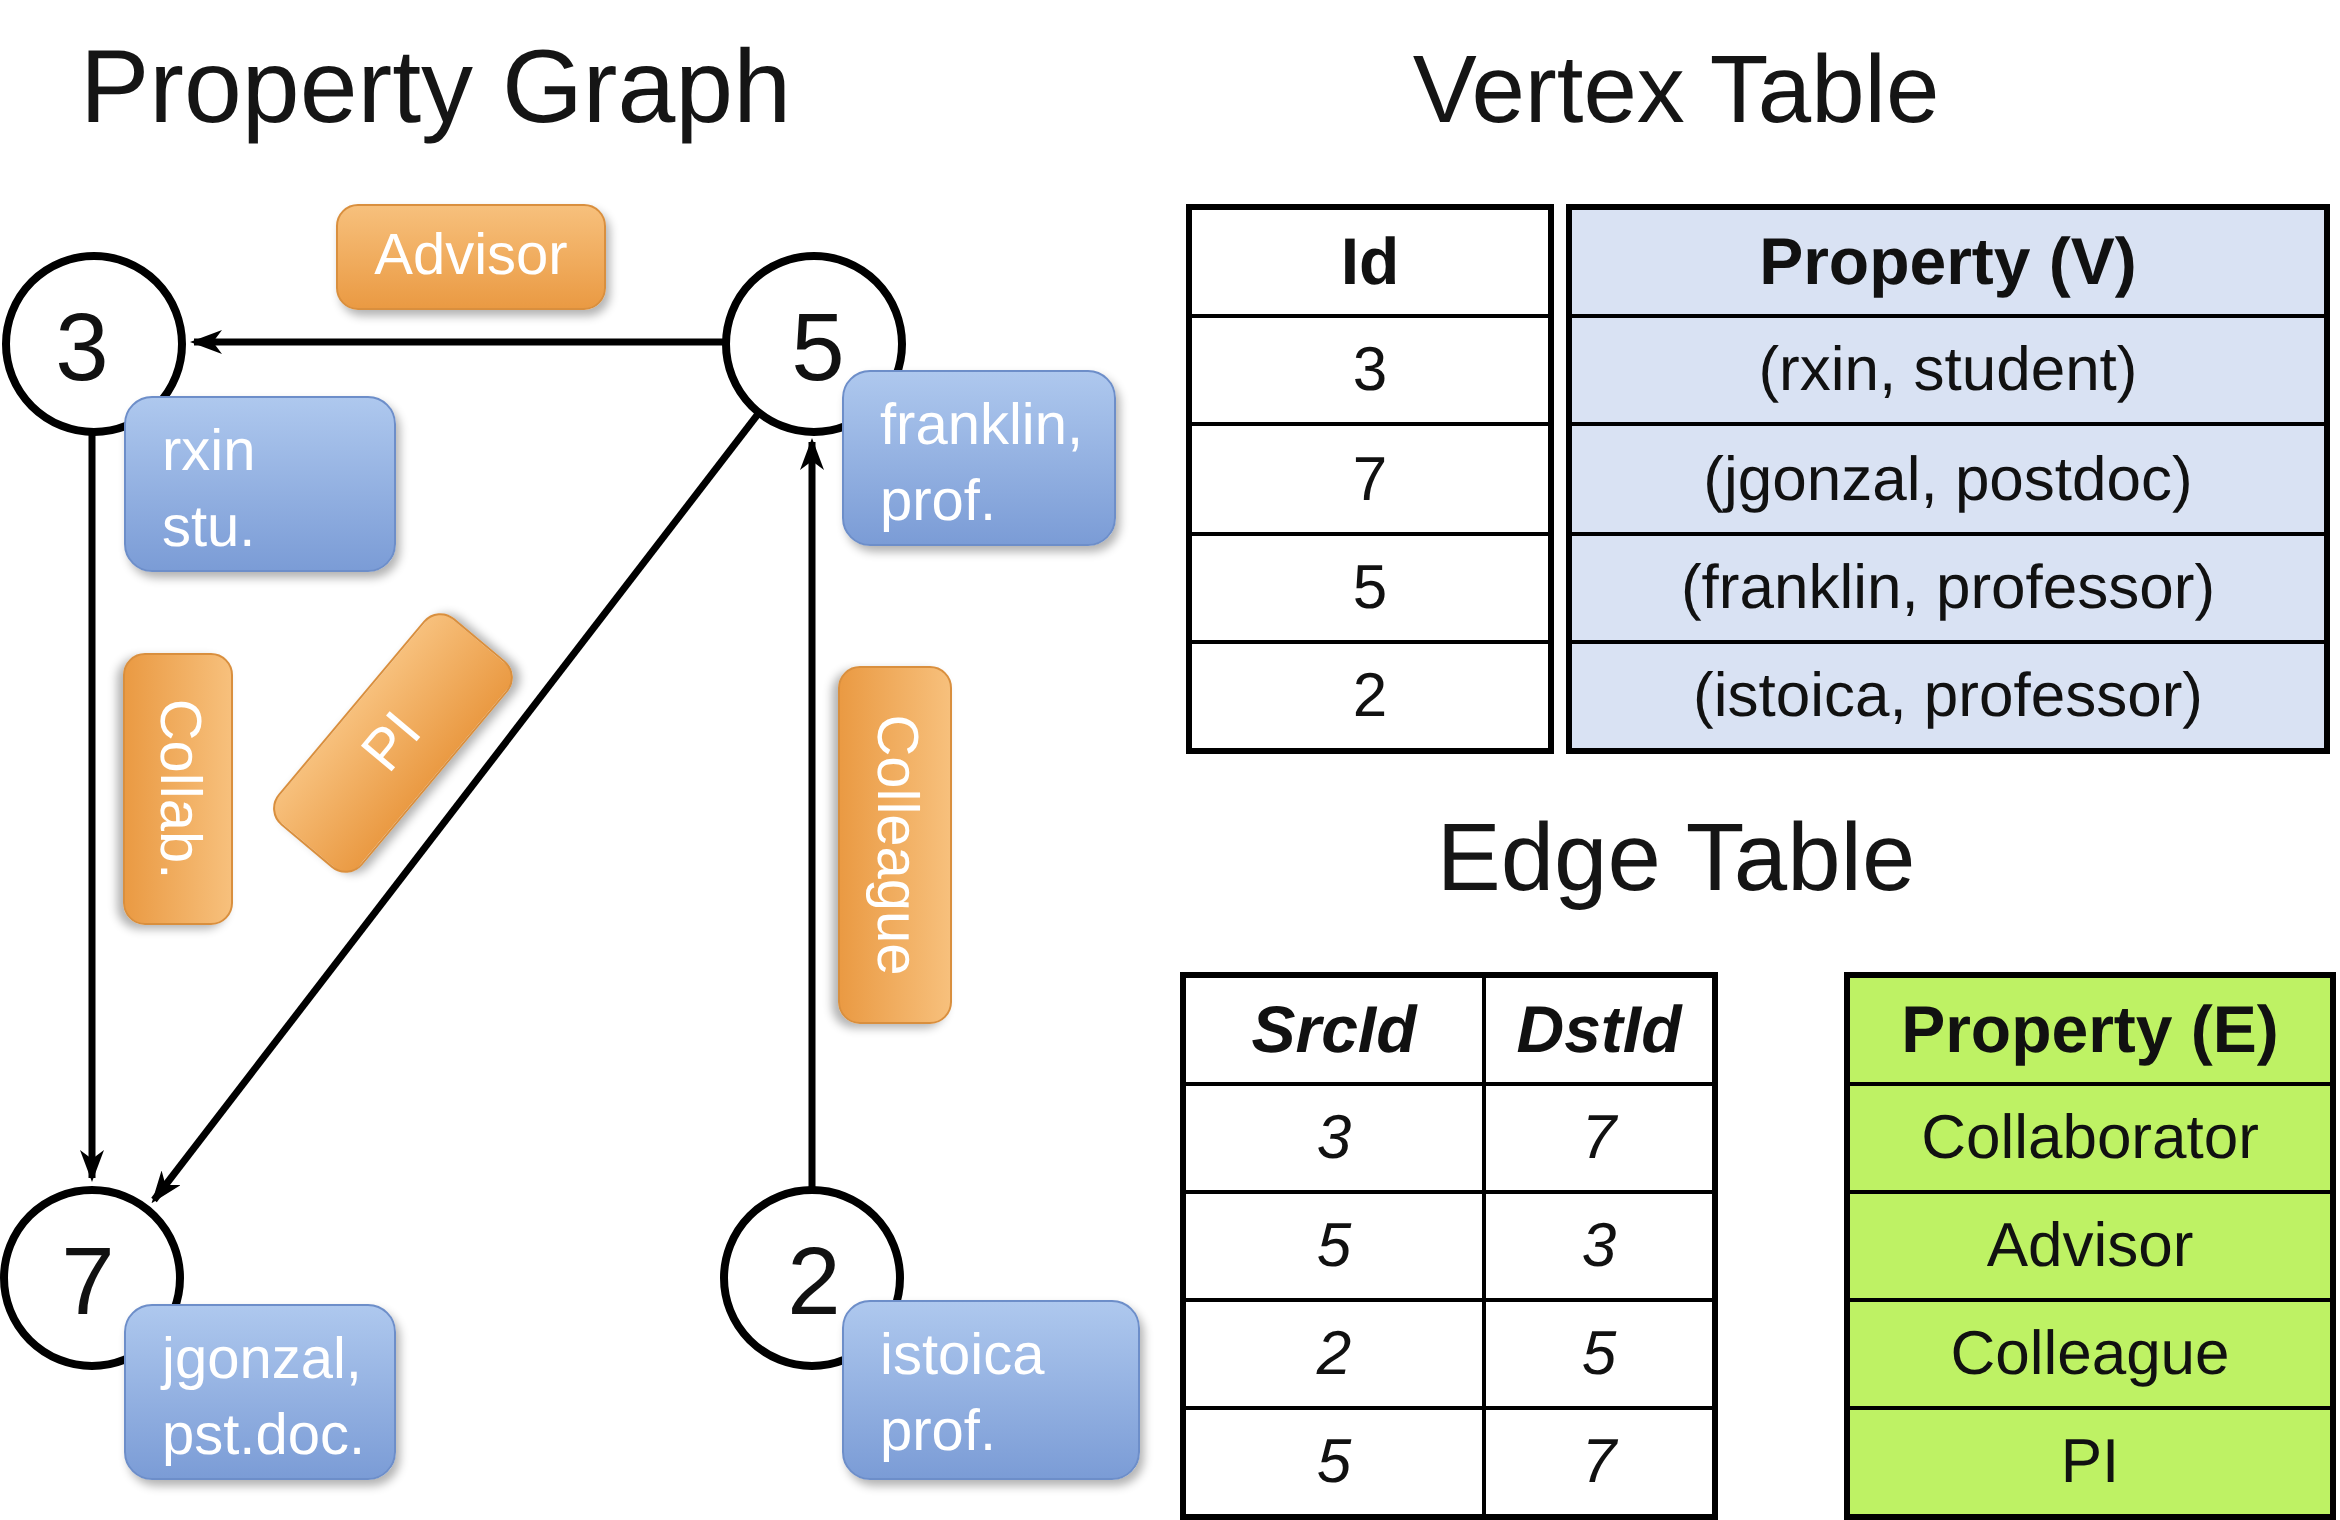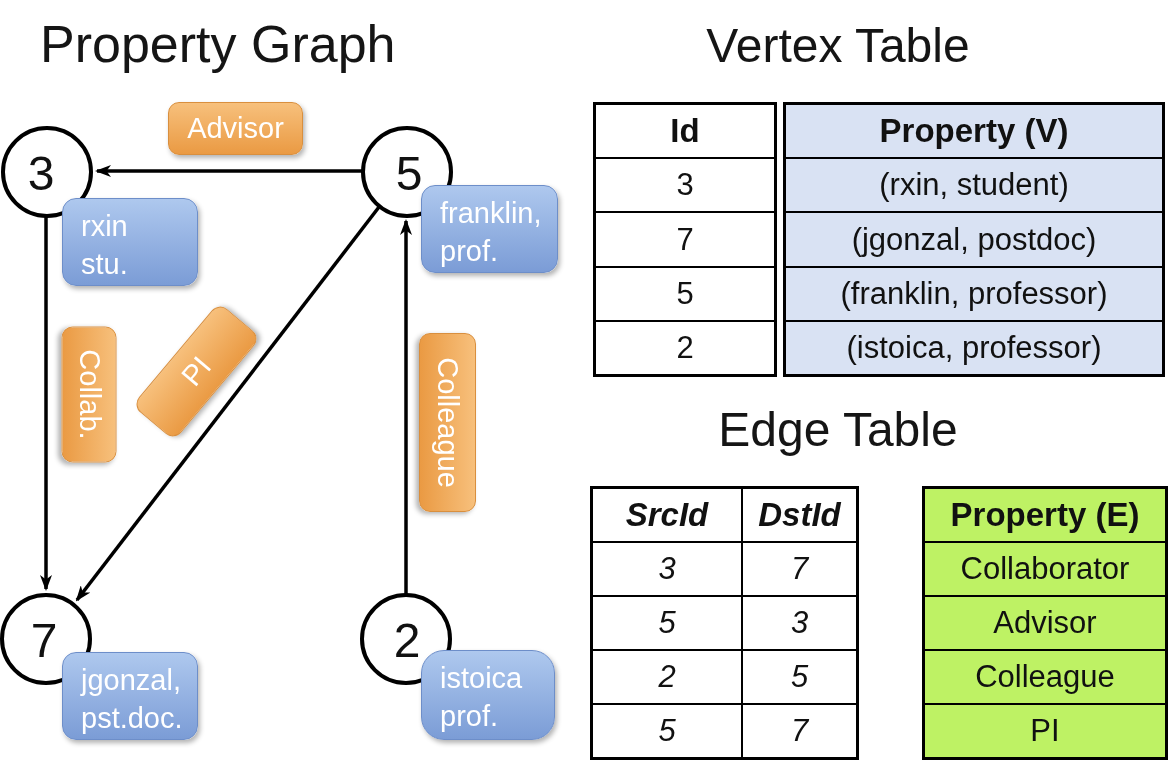--- a/index.html
+++ b/index.html
@@ -96,21 +96,21 @@
     <div>stu.</div>
   </div>
   <div class="prop-box" style="left:421px; top:185px; width:137px; height:88px;">
     <div>franklin,</div>
     <div>prof.</div>
   </div>
   <div class="prop-box" style="left:62px; top:652px; width:136px; height:88px;">
     <div>jgonzal,</div>
     <div>pst.doc.</div>
   </div>
-  <div class="prop-box" style="left:421px; top:650px; width:134px; height:90px;border-radius:23px;">
+  <div class="prop-box" style="left:421px; top:650px; width:149px; height:90px;">
     <div>istoica</div>
     <div>prof.</div>
   </div>
 
   <div class="section-title" style="left:593px; top:18px; width:490px;">Vertex Table</div>
 
   <div class="tbl" style="left:593px; top:102px; width:184px; height:275px;">
     <div class="row">
       <div class="cell hdr fullcell">Id</div>
     </div>

